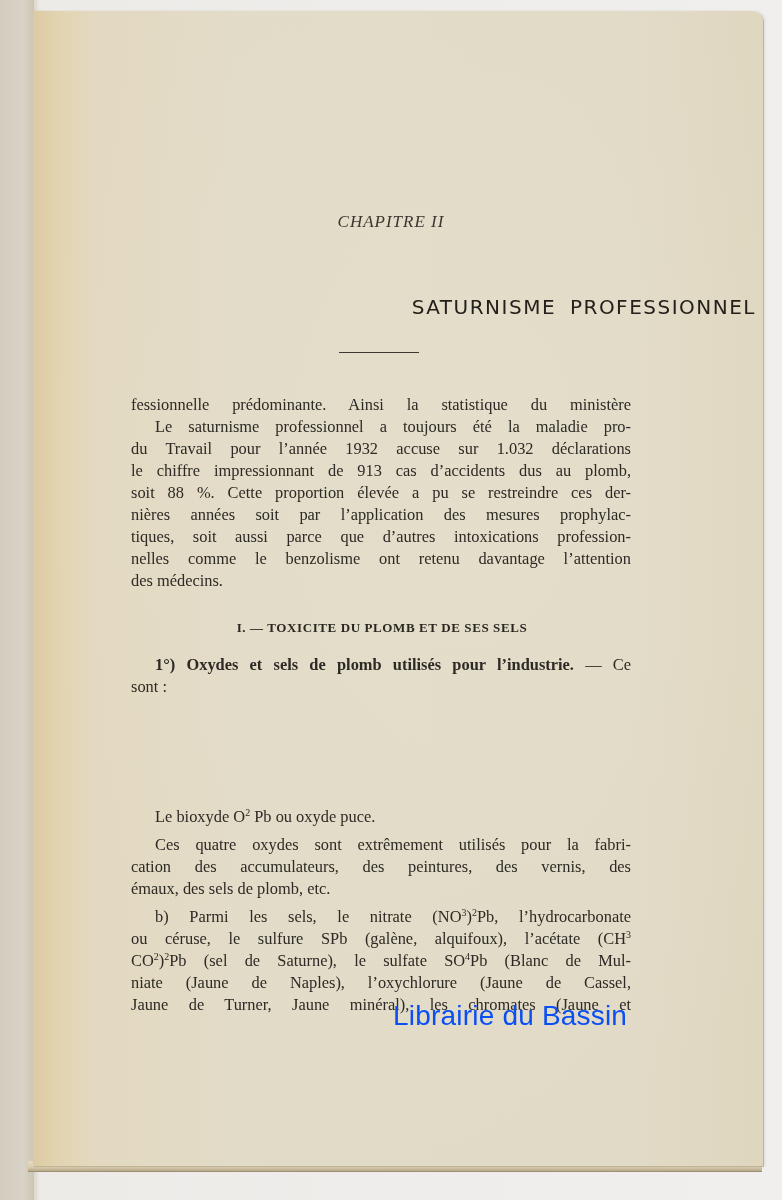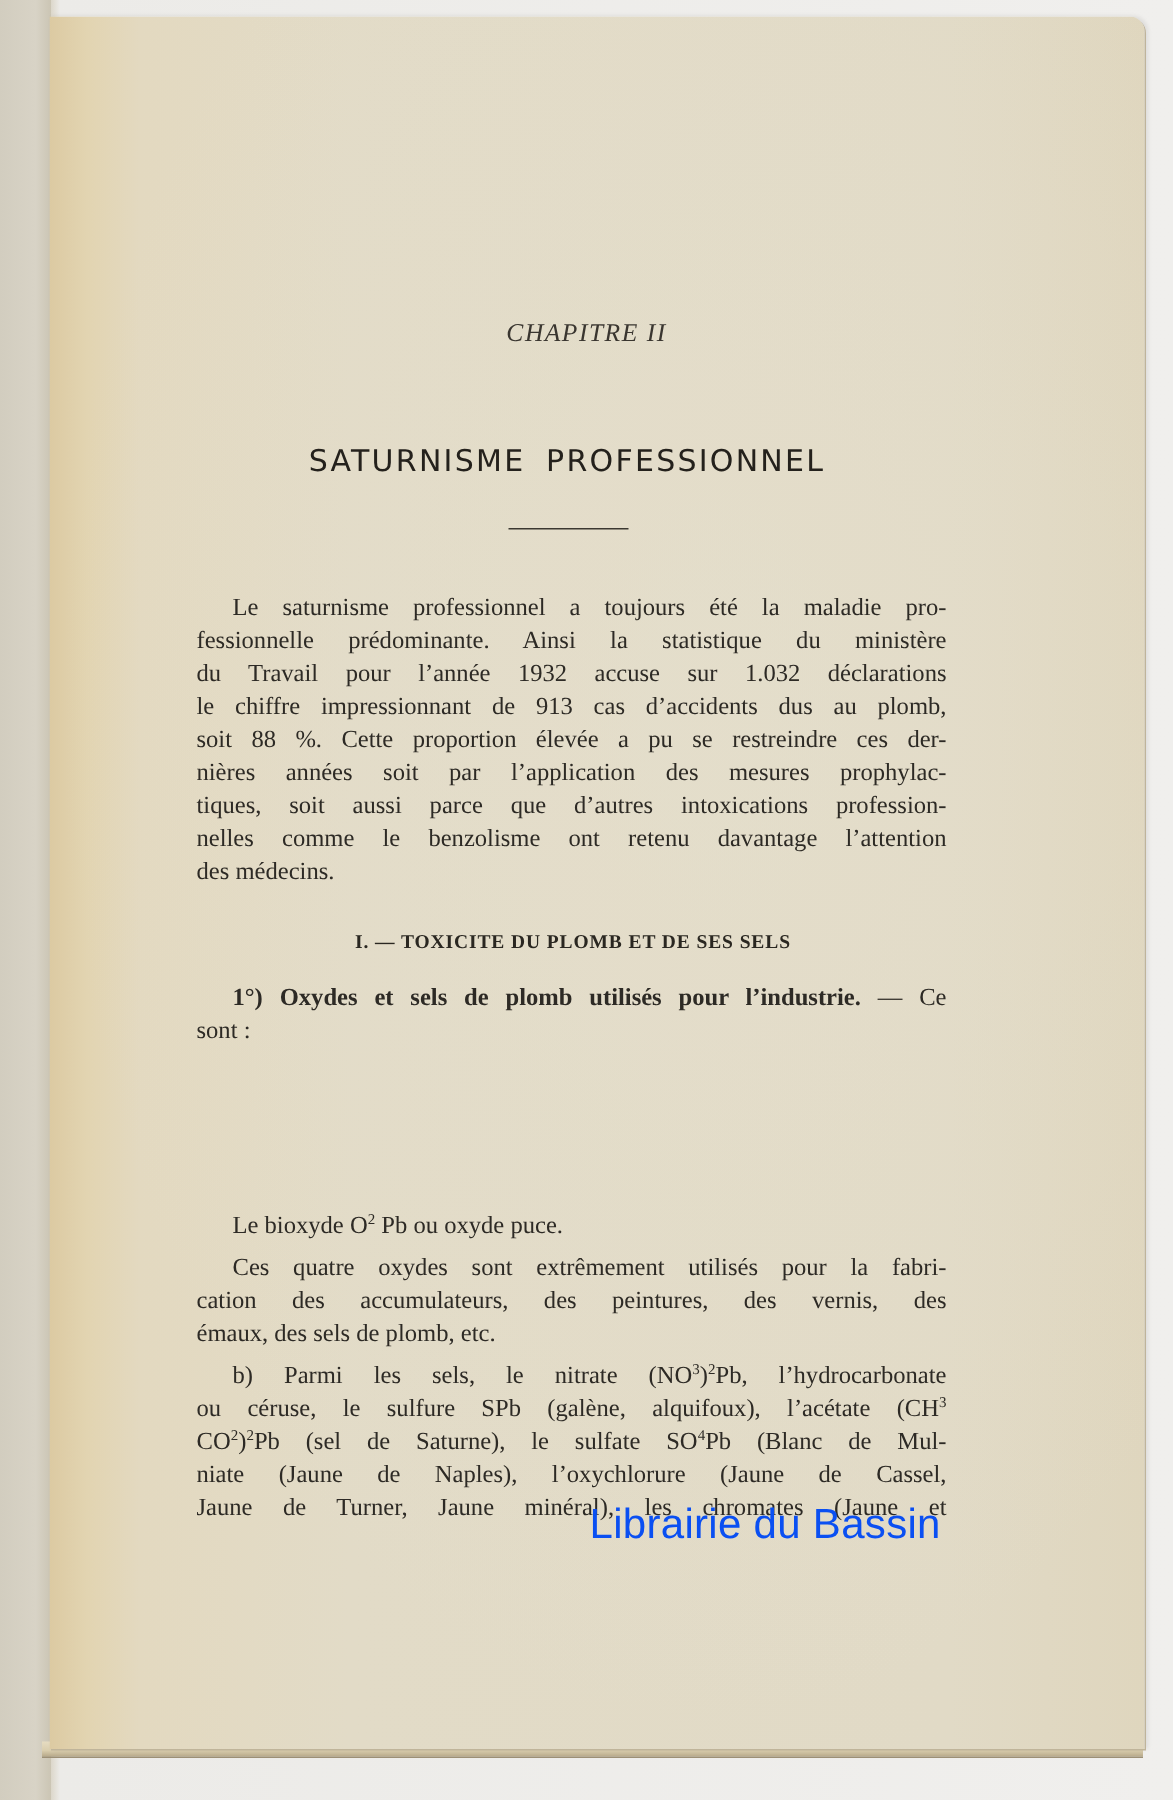--- a/index.html
+++ b/index.html
@@ -57,21 +57,21 @@
       text-align: center;
       font-style: italic;
       font-size: 17px;
       letter-spacing: 1px;
       color: #3a3630;
     }
     .title {
       left: 0;
       width: 756px;
       top: 295px;
-      text-align: center;
+      text-align: right;
       font-family: "DejaVu Sans", "Liberation Sans", sans-serif;
       font-size: 20px;
       letter-spacing: 1.5px;
       word-spacing: 6px;
       color: #24211c;
     }
     .rule {
       position: absolute;
       left: 339px;
       top: 352px;
@@ -117,22 +117,22 @@
 <div class="scene">
   <div class="left-page-edge"></div>
   <div class="page-bottom-edge"></div>
   <div class="page"></div>
 
   <div class="text chapter">CHAPITRE II</div>
   <div class="text title">SATURNISME PROFESSIONNEL</div>
   <div class="rule"></div>
 
   <div class="text body" style="top:394px;">
+    <span class="line">fessionnelle prédominante. Ainsi la statistique du ministère</span>
     <span class="line" style="padding-left:24px;">Le saturnisme professionnel a toujours été la maladie pro-</span>
-    <span class="line">fessionnelle prédominante. Ainsi la statistique du ministère</span>
     <span class="line">du Travail pour l’année 1932 accuse sur 1.032 déclarations</span>
     <span class="line">le chiffre impressionnant de 913 cas d’accidents dus au plomb,</span>
     <span class="line">soit 88 %. Cette proportion élevée a pu se restreindre ces der-</span>
     <span class="line">nières années soit par l’application des mesures prophylac-</span>
     <span class="line">tiques, soit aussi parce que d’autres intoxications profession-</span>
     <span class="line">nelles comme le benzolisme ont retenu davantage l’attention</span>
     <span class="line last">des médecins.</span>
   </div>
 
   <div class="text section-heading">I. — TOXICITE DU PLOMB ET DE SES SELS</div>

